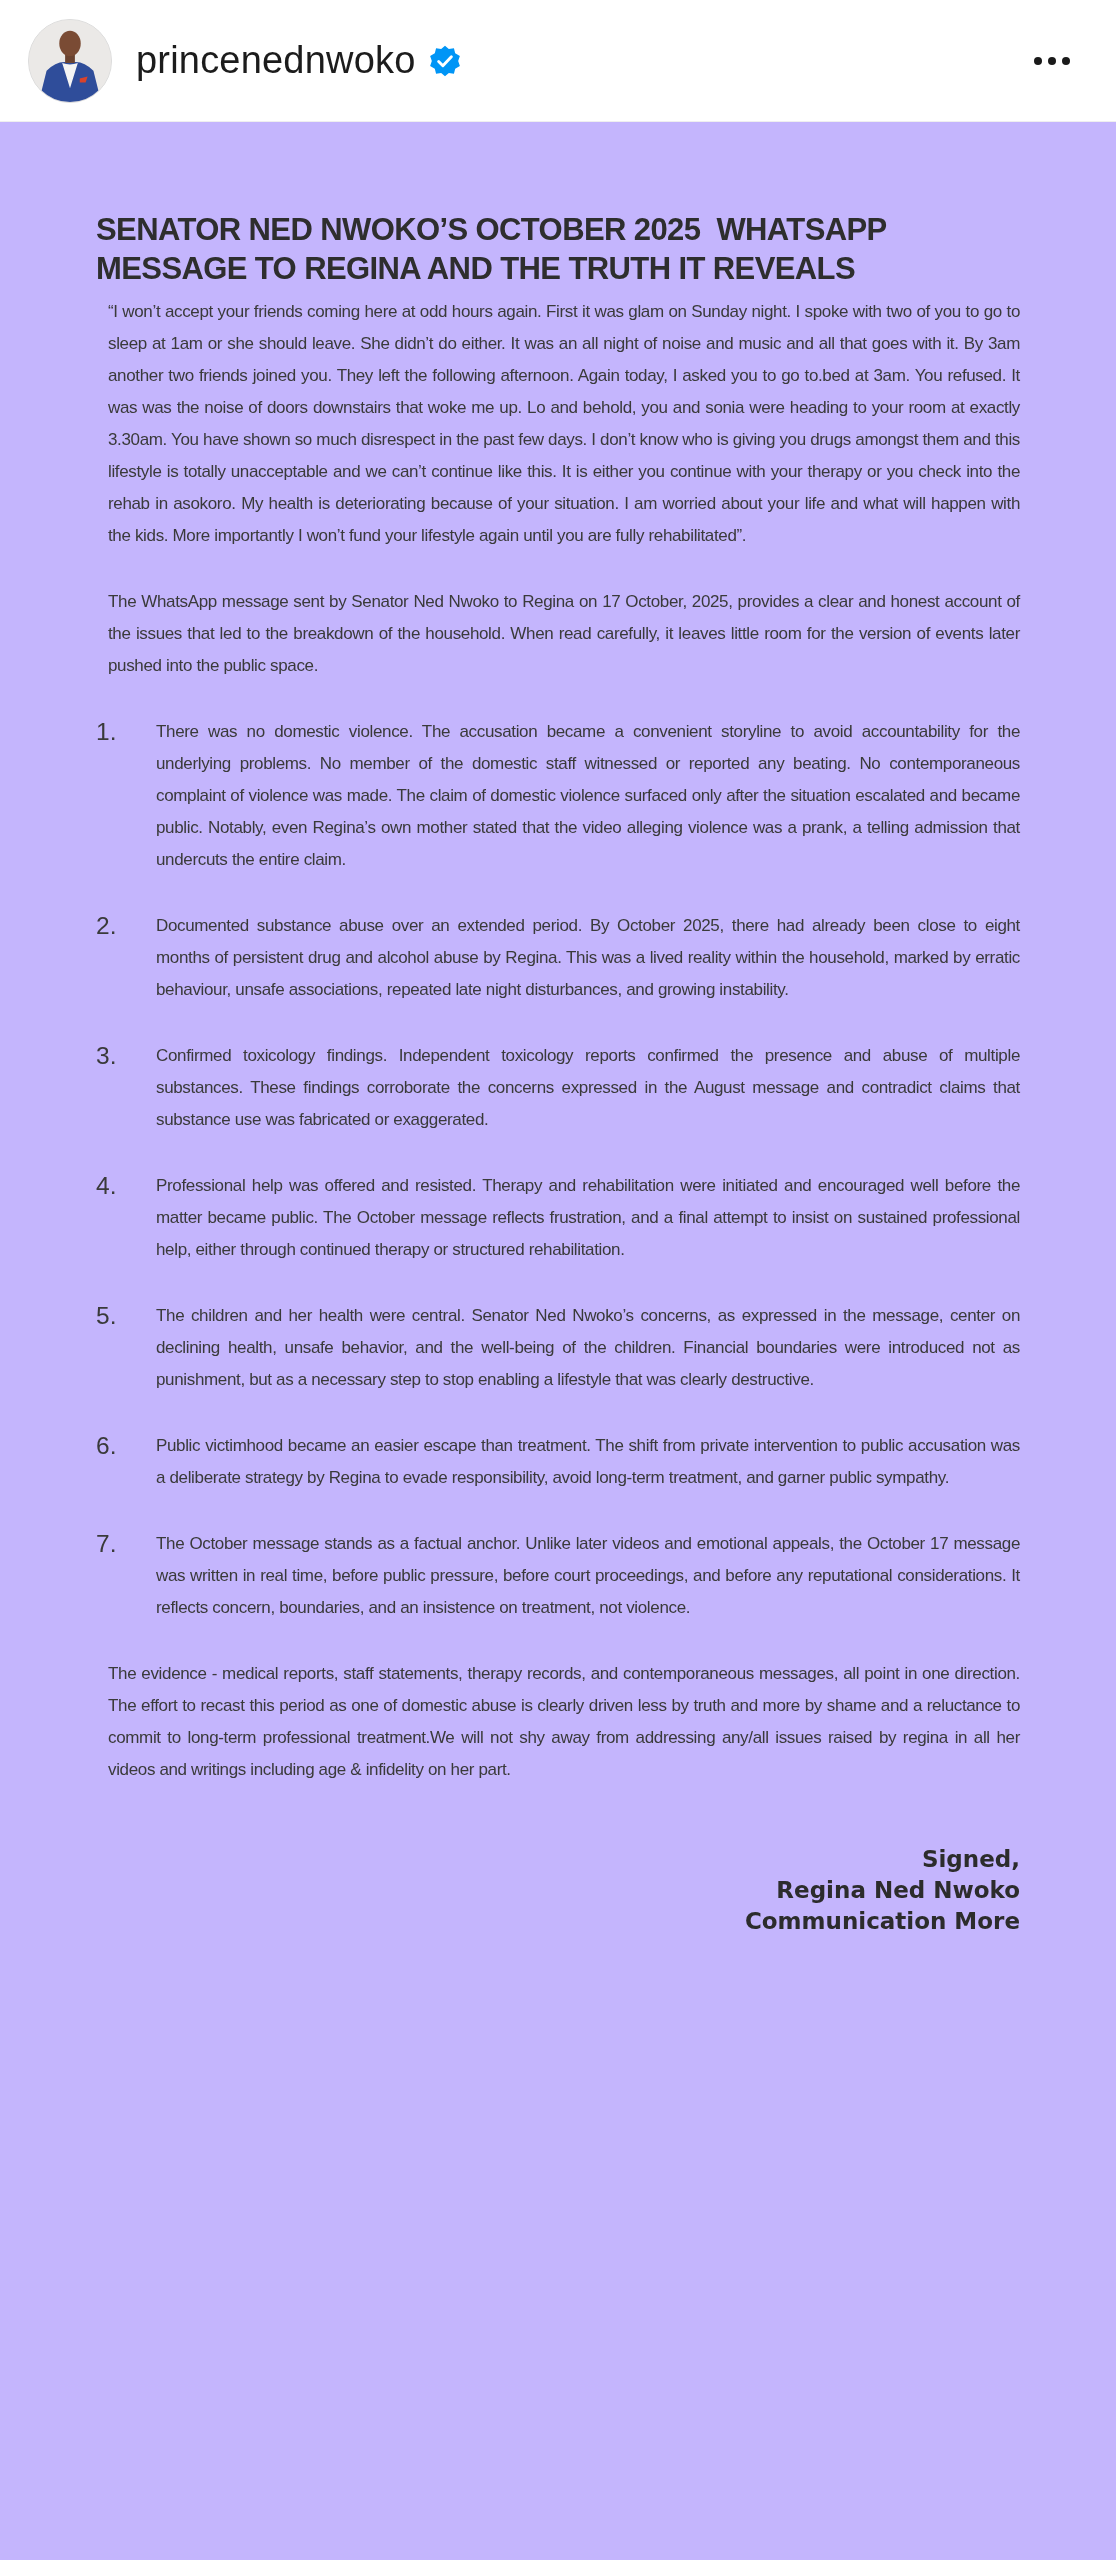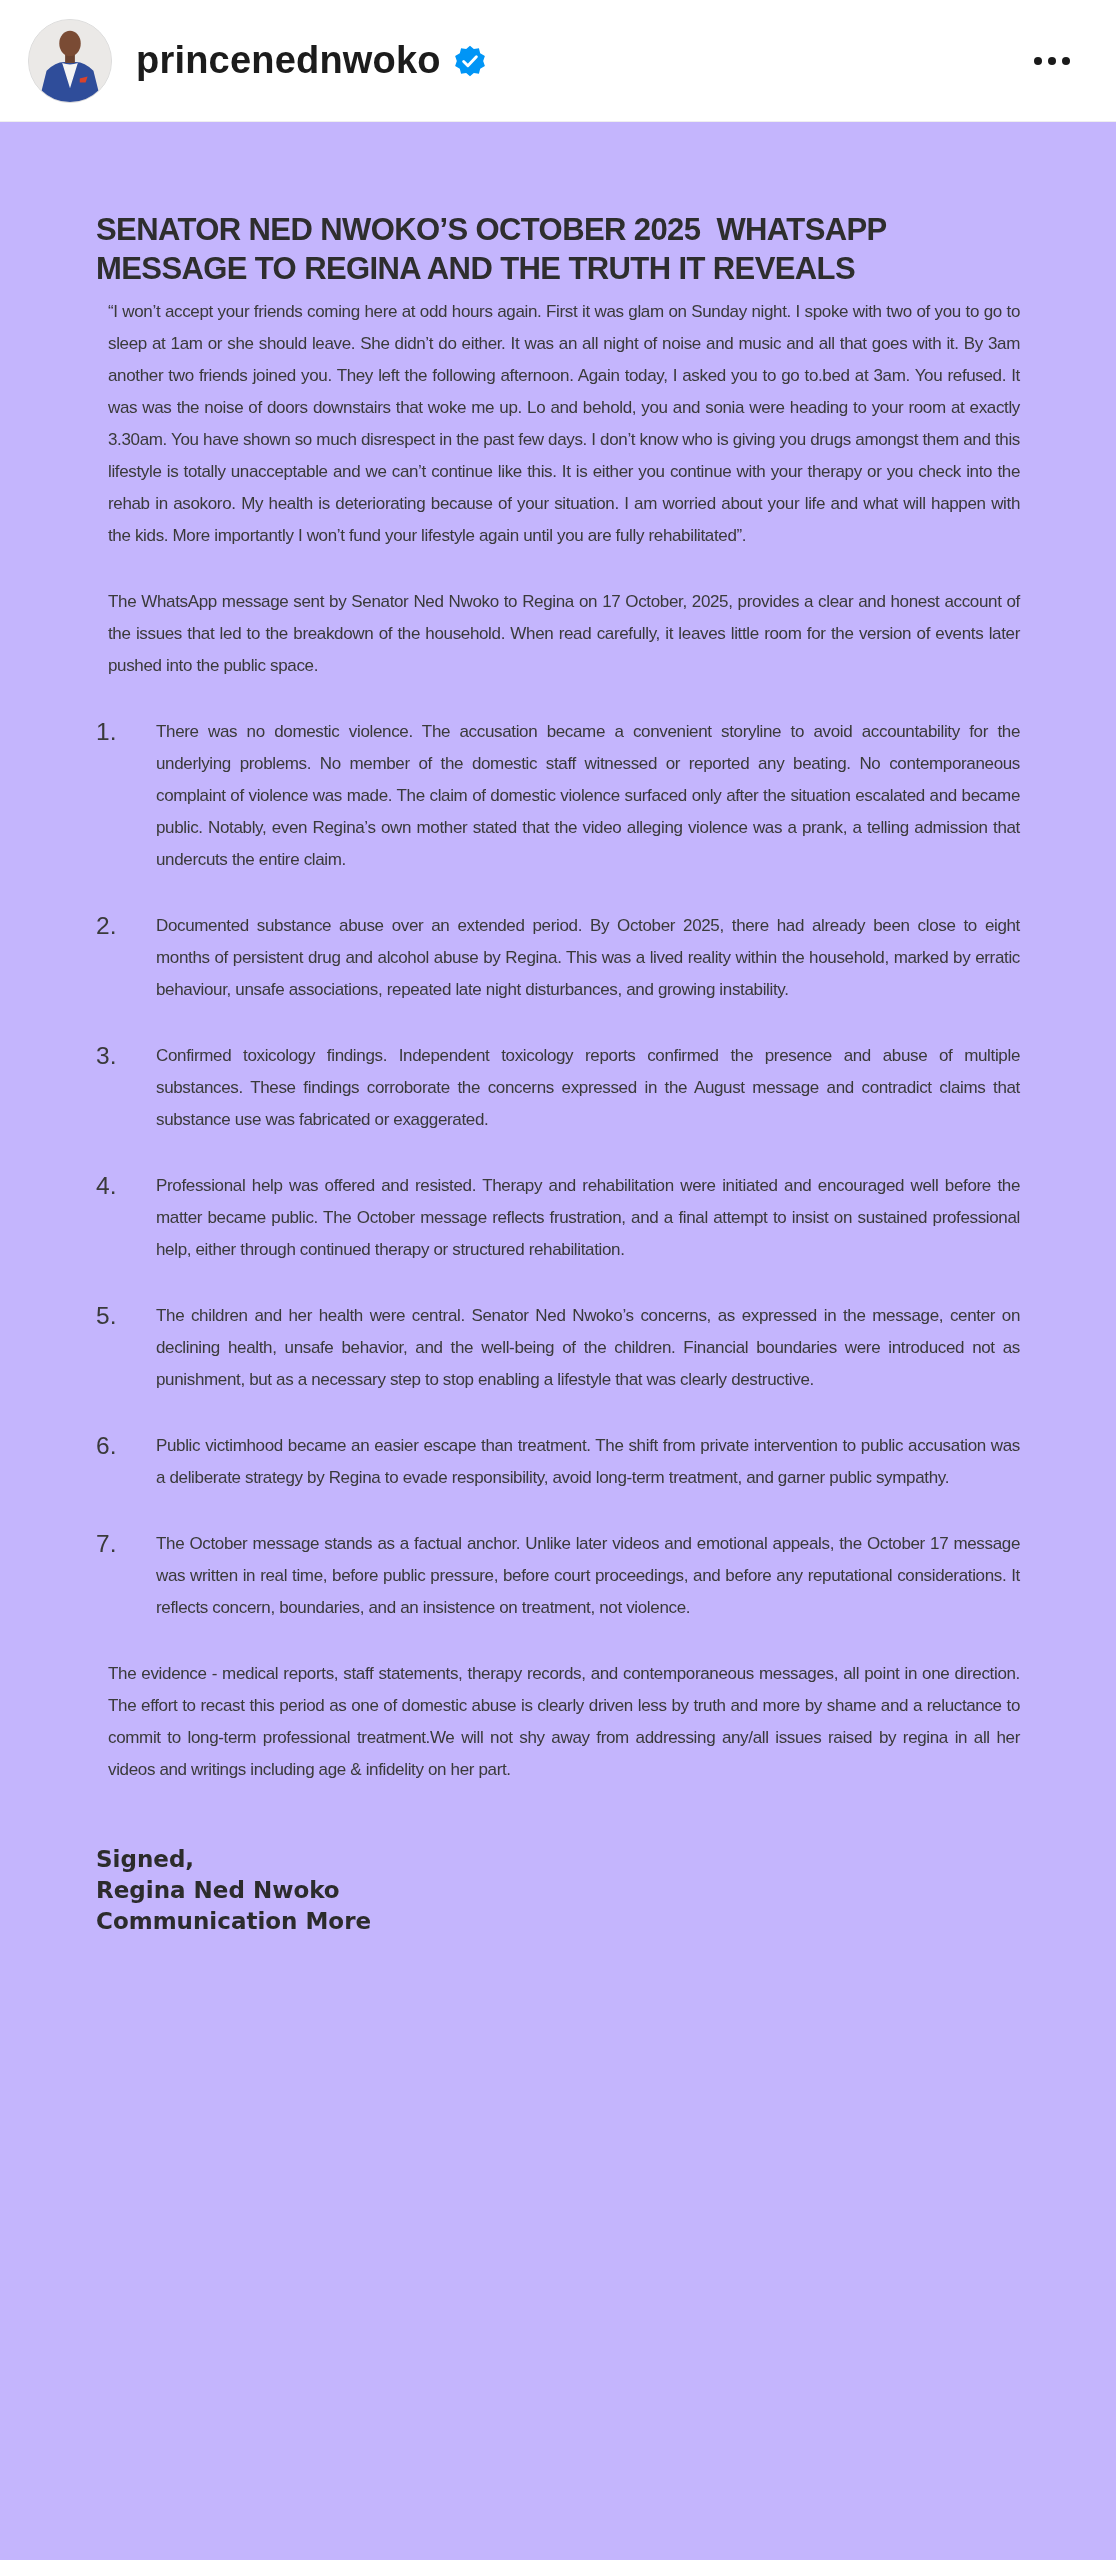--- a/index.html
+++ b/index.html
@@ -16,21 +16,21 @@
     }
     .avatar {
       width: 84px; height: 84px; border-radius: 50%;
       background: #e8e6e4;
       overflow: hidden; position: relative; flex-shrink: 0;
       border: 1px solid #dcdcdc;
     }
     .avatar svg { width: 100%; height: 100%; display: block; }
     .username {
       margin-left: 24px;
-      font-size: 38px; font-weight: 700; color: #1c1c1c;
+      font-size: 38px; font-weight: 400; color: #1c1c1c;
       letter-spacing: 0.2px;
     }
     .verified { margin-left: 12px; width: 34px; height: 34px; display: inline-block; }
     .verified svg { width: 100%; height: 100%; display: block; }
     .more-button {
       position: absolute; right: 38px; top: 50%; transform: translateY(-50%);
       display: flex; gap: 6px; cursor: pointer; padding: 8px;
     }
     .more-button span { width: 8px; height: 8px; border-radius: 50%; background: #1a1a1a; display: block; }
 
@@ -72,20 +72,21 @@
       font-size: 24.5px; line-height: 32px; color: #3a3a3a;
     }
     .point-text { flex: 1; }
     .conclusion { margin-bottom: 58px; }
     .signature {
       font-family: "DejaVu Sans", sans-serif;
       font-weight: 700;
       font-size: 23px;
       line-height: 31px;
       color: #2c2c2c;
+      text-align: right;
     }
   </style>
 </head>
 <body>
 
 <div class="post-header">
   <div class="avatar">
     <svg viewBox="0 0 84 84">
       <rect width="84" height="84" fill="#ebe9e7"></rect>
 

